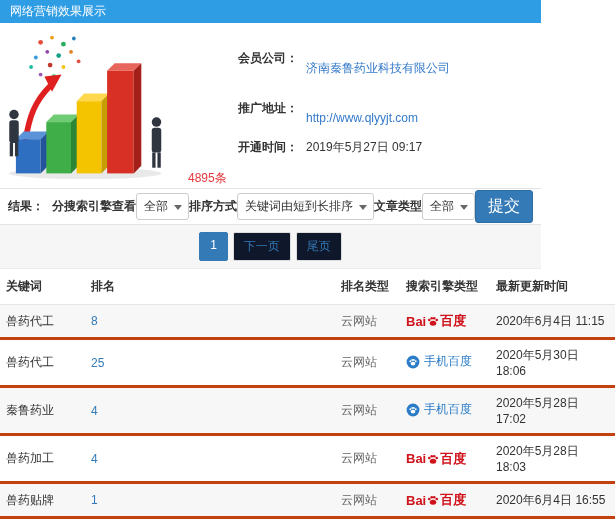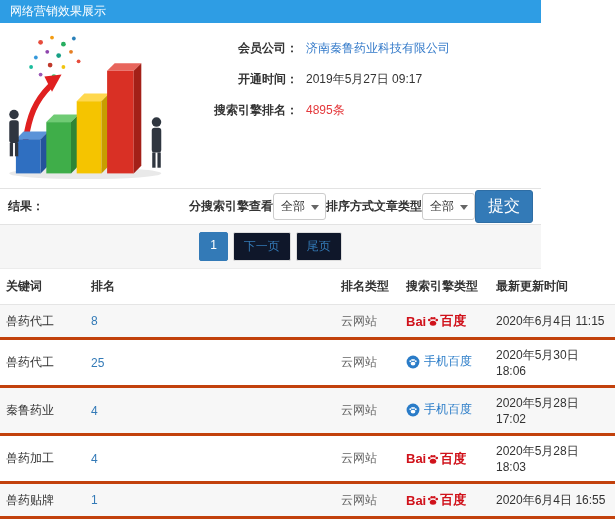--- a/index.html
+++ b/index.html
@@ -11,21 +11,21 @@
   .titlebar { height: 23px; background: #2e9de4; color: #fff; font-size: 12px;
     line-height: 23px; padding-left: 10px; }
 
   
   .top { display: flex; height: 165px; background: #fff; }
   .illustration { width: 180px; padding: 6px 0 0 4px; }
   .info { flex: 1; padding-top: 10px; }
   .info-row { display: flex; align-items: center; padding: 7px 0; font-size: 12px; }
   .info-label { width: 118px; text-align: right; font-weight: bold; color: #333; }
   .info-value { margin-left: 8px; color: #333; }
-  a.link { color: #3279c9; text-decoration: none; }
+  a.link { color: #3279c9; text-decoration: none; margin-top: 20px; }
   .highlight { color: #e4393c; }
 
   
   .filterbar { height: 37px; border-top: 1px solid #e3e3e3; border-bottom: 1px solid #e3e3e3;
     display: flex; align-items: center; padding: 0 8px; font-size: 12px; }
   .result-label { font-weight: bold; color: #333; }
   .controls { margin-left: auto; display: flex; align-items: center; }
   .ctl-label { font-weight: bold; color: #333; white-space: nowrap; }
   .select { position: relative; border: 1px solid #ccc; border-radius: 3px; background: #fff;
     padding: 4px 20px 4px 7px; color: #333; white-space: nowrap; cursor: pointer; text-align: right; }
@@ -122,36 +122,40 @@
           <rect x="161" y="130" width="3.5" height="16"></rect>
         </g>
       </svg>
     </div>
     <div class="info">
       <div class="info-row">
         <span class="info-label">会员公司：</span>
         <a class="link info-value" href="#">济南秦鲁药业科技有限公司</a>
       </div>
       <div class="info-row">
+        <span class="info-label">推广地址：</span>
+        <a class="link info-value" href="#">http://www.qlyyjt.com</a>
+      </div>
+      <div class="info-row">
         <span class="info-label">开通时间：</span>
         <span class="info-value">2019年5月27日 09:17</span>
       </div>
       <div class="info-row">
-        <span class="info-label">搜索引擎排名：</span>
         <span class="info-value highlight">4895条</span>
       </div>
     </div>
   </div>
 
   <div class="filterbar">
     <span class="result-label">结果：</span>
     <div class="controls">
       <span class="ctl-label">分搜索引擎查看</span>
       <span class="select">全部</span>
       <span class="ctl-label">排序方式</span>
+      <span class="select">关键词由短到长排序</span>
       <span class="ctl-label">文章类型</span>
       <span class="select">全部</span>
       <button class="submit-btn">提交</button>
     </div>
   </div>
 
   <div class="pager-band">
     <div class="pager">
       <a class="page-btn current" href="#">1</a>
       <a class="page-btn" href="#">下一页</a>

